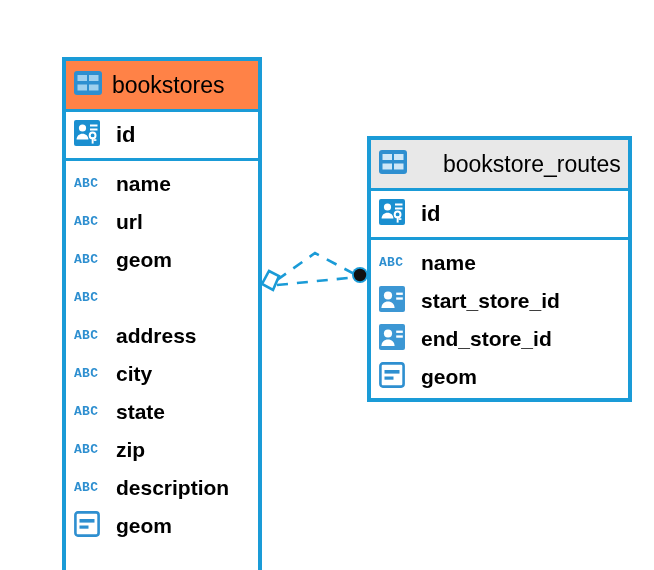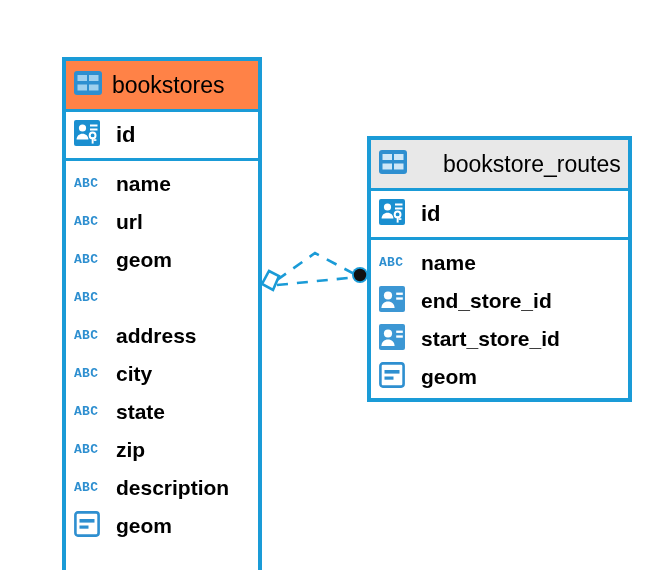--- a/index.html
+++ b/index.html
@@ -295,34 +295,34 @@
       <div class="field-row">
         <span class="icon">
           <svg class="icon-sq" viewBox="0 0 26 26">
             <rect x="0" y="0" width="26" height="26" rx="2" fill="#3c97d4"></rect>
             <circle cx="9" cy="9.5" r="4.1" fill="#ffffff"></circle>
             <path d="M2.4 22c0-4.1 3-6.6 6.6-6.6s6.6 2.5 6.6 6.6z" fill="#ffffff"></path>
             <rect x="17.2" y="6.6" width="6.6" height="2.3" fill="#ffffff"></rect>
             <rect x="17.2" y="11.4" width="6.6" height="2.3" fill="#ffffff"></rect>
           </svg>
         </span>
-        <span class="field-label">end_store_id</span>
+        <span class="field-label">start_store_id</span>
       </div>
 
       <div class="field-row">
         <span class="icon">
           <svg class="icon-sq" viewBox="0 0 26 26">
             <rect x="0" y="0" width="26" height="26" rx="2" fill="#3c97d4"></rect>
             <circle cx="9" cy="9.5" r="4.1" fill="#ffffff"></circle>
             <path d="M2.4 22c0-4.1 3-6.6 6.6-6.6s6.6 2.5 6.6 6.6z" fill="#ffffff"></path>
             <rect x="17.2" y="6.6" width="6.6" height="2.3" fill="#ffffff"></rect>
             <rect x="17.2" y="11.4" width="6.6" height="2.3" fill="#ffffff"></rect>
           </svg>
         </span>
-        <span class="field-label">start_store_id</span>
+        <span class="field-label">end_store_id</span>
       </div>
 
       <div class="field-row">
         <span class="icon">
           <svg class="icon-sq" viewBox="0 0 26 26">
             <rect x="1.4" y="1.4" width="23.2" height="23.2" rx="2.5" fill="#ffffff" stroke="#2e8fd0" stroke-width="2.6"></rect>
             <rect x="5.5" y="8" width="15" height="3.6" fill="#2e8fd0"></rect>
             <rect x="5.5" y="14.5" width="9" height="3.2" fill="#2e8fd0"></rect>
           </svg>
         </span>

